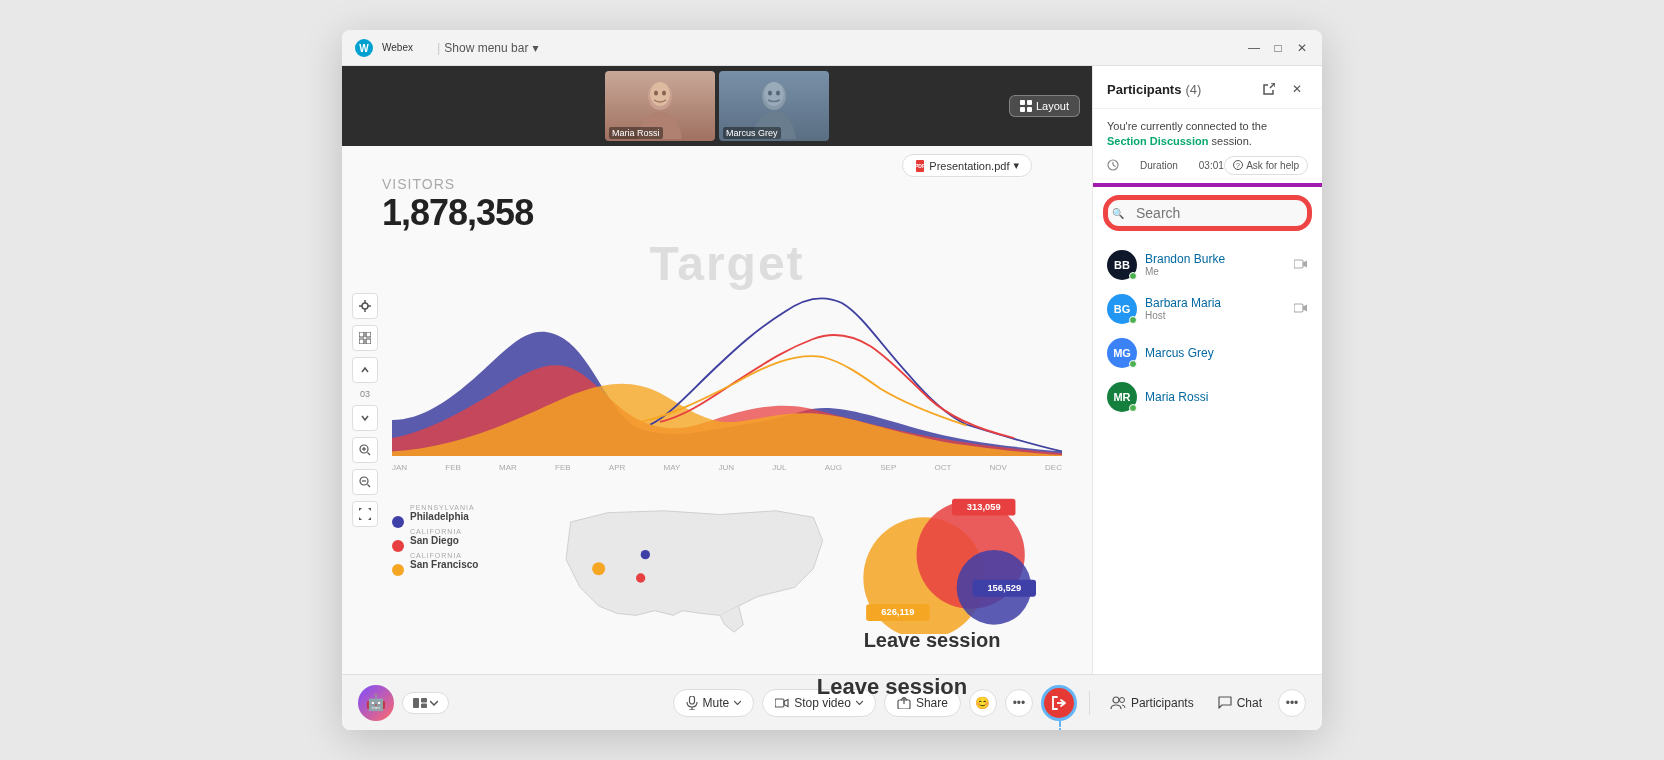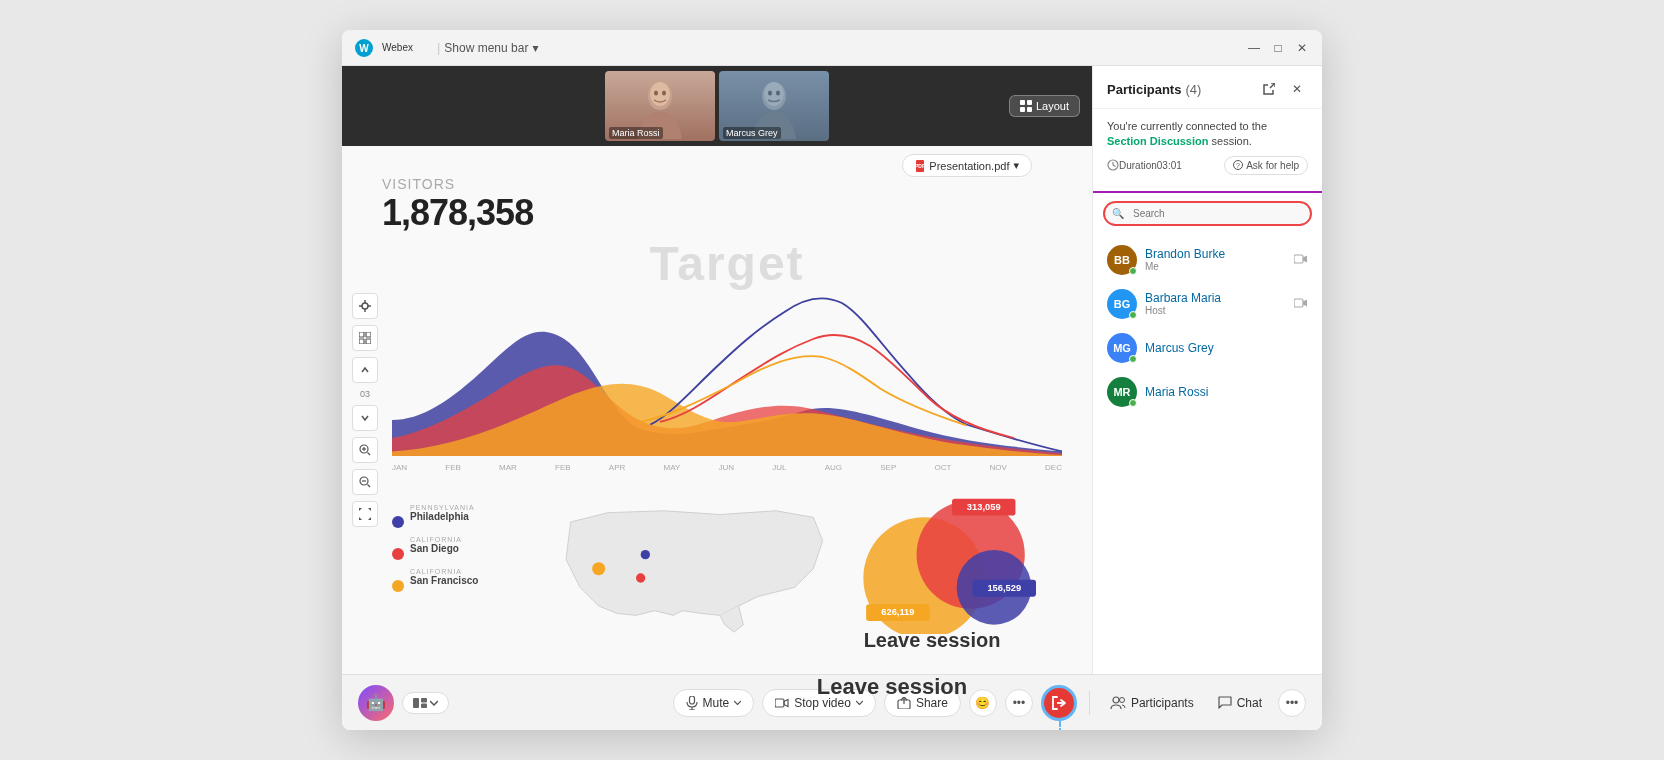--- a/index.html
+++ b/index.html
@@ -245,21 +245,20 @@
       left: 10px;
       right: 10px;
       height: 140px;
       display: flex;
       gap: 10px;
     }
     .legend-section {
       width: 150px;
       display: flex;
       flex-direction: column;
-      gap: 8px;
       padding-top: 10px;
     }
     .legend-item {
       display: flex;
       align-items: flex-start;
       gap: 6px;
     }
     .legend-dot {
       width: 12px;
       height: 12px;
@@ -324,42 +323,42 @@
       width: 22px;
       height: 22px;
       display: flex;
       align-items: center;
       justify-content: center;
       cursor: pointer;
       color: #555;
       font-size: 12px;
     }
     .connected-banner {
-      padding: 10px 14px 16px;
-      border-bottom: 2px solid #a21caf;
+      padding: 10px 14px 8px;
+      border-bottom: 4px solid #a21caf;
     }
     .connected-text {
       font-size: 11px;
       color: #444;
       line-height: 1.4;
     }
     .connected-text span {
       color: #07a86e;
       font-weight: 600;
     }
     .session-info-row {
       display: flex;
       align-items: center;
       justify-content: space-between;
       margin-top: 6px;
     }
     .duration-badge {
       display: flex;
       align-items: flex-end;
-      gap: 0;
+      gap: 21px;
       font-size: 10px;
       color: #555;
     }
     .ask-help-btn {
       background: #fff;
       border: 1px solid #ddd;
       border-radius: 12px;
       padding: 3px 8px;
       font-size: 10px;
       color: #555;
@@ -368,23 +367,23 @@
       align-items: center;
       gap: 3px;
     }
     .search-bar {
       margin: 8px 10px;
       position: relative;
     }
     .search-input {
       width: 100%;
       padding: 5px 10px 5px 28px;
-      border: 2px solid #ef4444;
+      border: 5px solid #ef4444;
       border-radius: 16px;
-      font-size: 10px;
+      font-size: 14px;
       color: #888;
       background: #f8f8f8;
       outline: none;
     }
     .search-icon-inner {
       position: absolute;
       left: 9px;
       top: 50%;
       transform: translateY(-50%);
       font-size: 10px;
@@ -857,21 +856,21 @@
       </div>
 
       <div class="search-bar">
         <span class="search-icon-inner">🔍</span>
         <input class="search-input" type="text" placeholder="Search" style="">
       </div>
 
       <div class="participants-list">
 
         <div class="participant-item">
-          <div class="participant-avatar" style="background:#a16207;">
+          <div class="participant-avatar" style="background:#0f172a;">
             <div class="online-dot"></div>
             BB
           </div>
           <div class="participant-info">
             <div class="participant-name">Brandon Burke</div>
             <div class="participant-role">Me</div>
           </div>
           <span class="participant-icon">
             <svg width="14" height="10" viewBox="0 0 14 10">
                 <rect x="0" y="1" width="9" height="8" rx="1.5" fill="none" stroke="#aaa" stroke-width="1.2"></rect>

